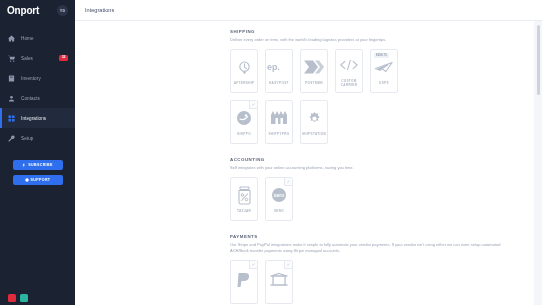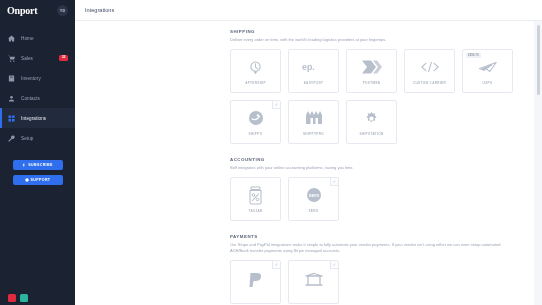--- a/index.html
+++ b/index.html
@@ -16,21 +16,20 @@
     width: 75px; height: 305px;
     background: #1b2232;
     position: relative;
     flex: 0 0 75px;
     display: flex; flex-direction: column;
   }
   .brand {
     height: 21px;
     display: flex; align-items: center;
     padding-left: 7px;
-    font-family: Liberation Serif, serif;
   }
   .brand-text {
     color: #ffffff;
     font-size: 10px;
     font-weight: bold;
     letter-spacing: -0.2px;
   }
   .nav { margin-top: 7px; }
   .nav-item {
     height: 20px;
@@ -116,21 +115,21 @@
   .sec-title {
     font-size: 4.4px; font-weight: bold; color: #5a6478;
     letter-spacing: 0.5px; margin-bottom: 3px;
   }
   .sec-desc {
     font-size: 4px; color: #9aa3b3; line-height: 1.5;
     margin-bottom: 6px; max-width: 290px;
   }
   .card-row { display: flex; gap: 7px; margin-bottom: 7px; }
   .card {
-    width: 51px; height: 44px;
+    width: 28px; height: 44px;
     border: 1px solid #e6eaf0; border-radius: 2px;
     background: #ffffff;
     display: flex; flex-direction: column;
     align-items: center; justify-content: center;
     position: relative;
     gap: 4px;
   }
   .card-logo {
     height: 20px; display: flex; align-items: center; justify-content: center;
     color: #b7bfcc;

